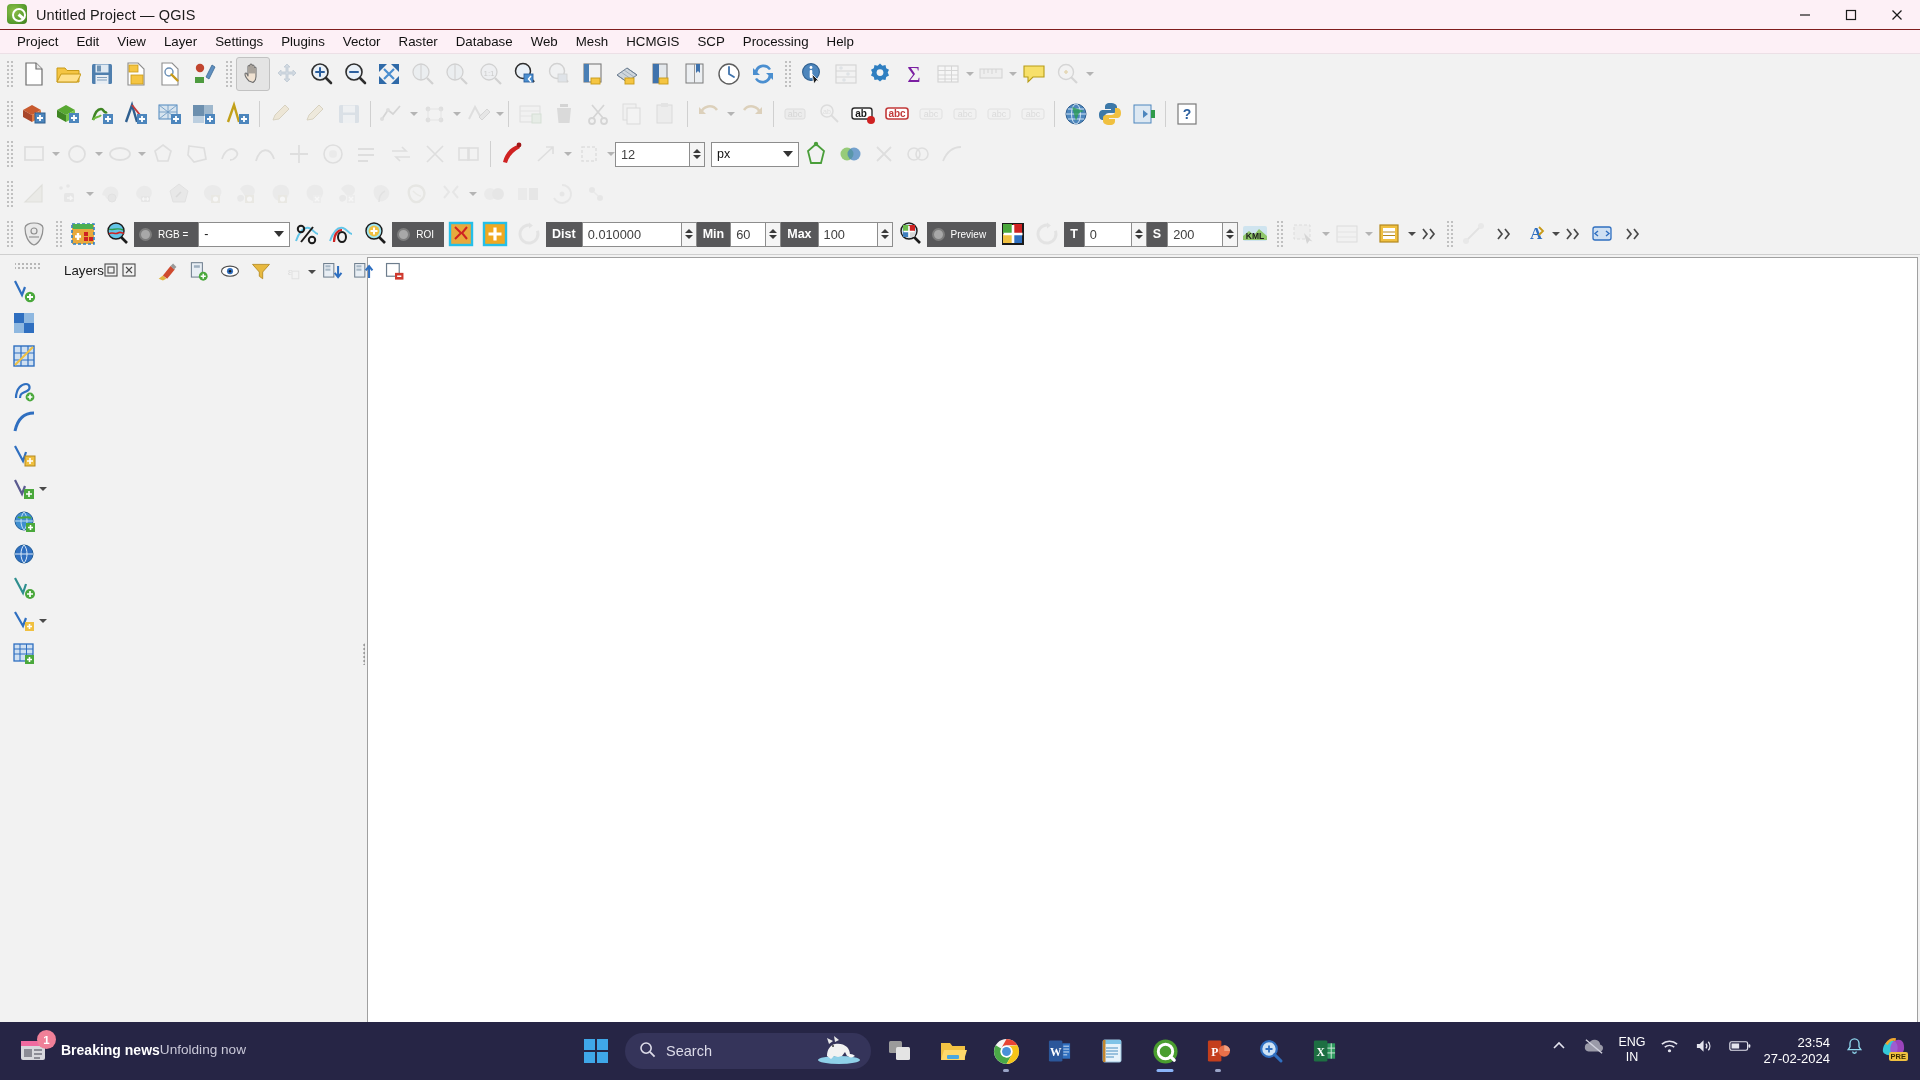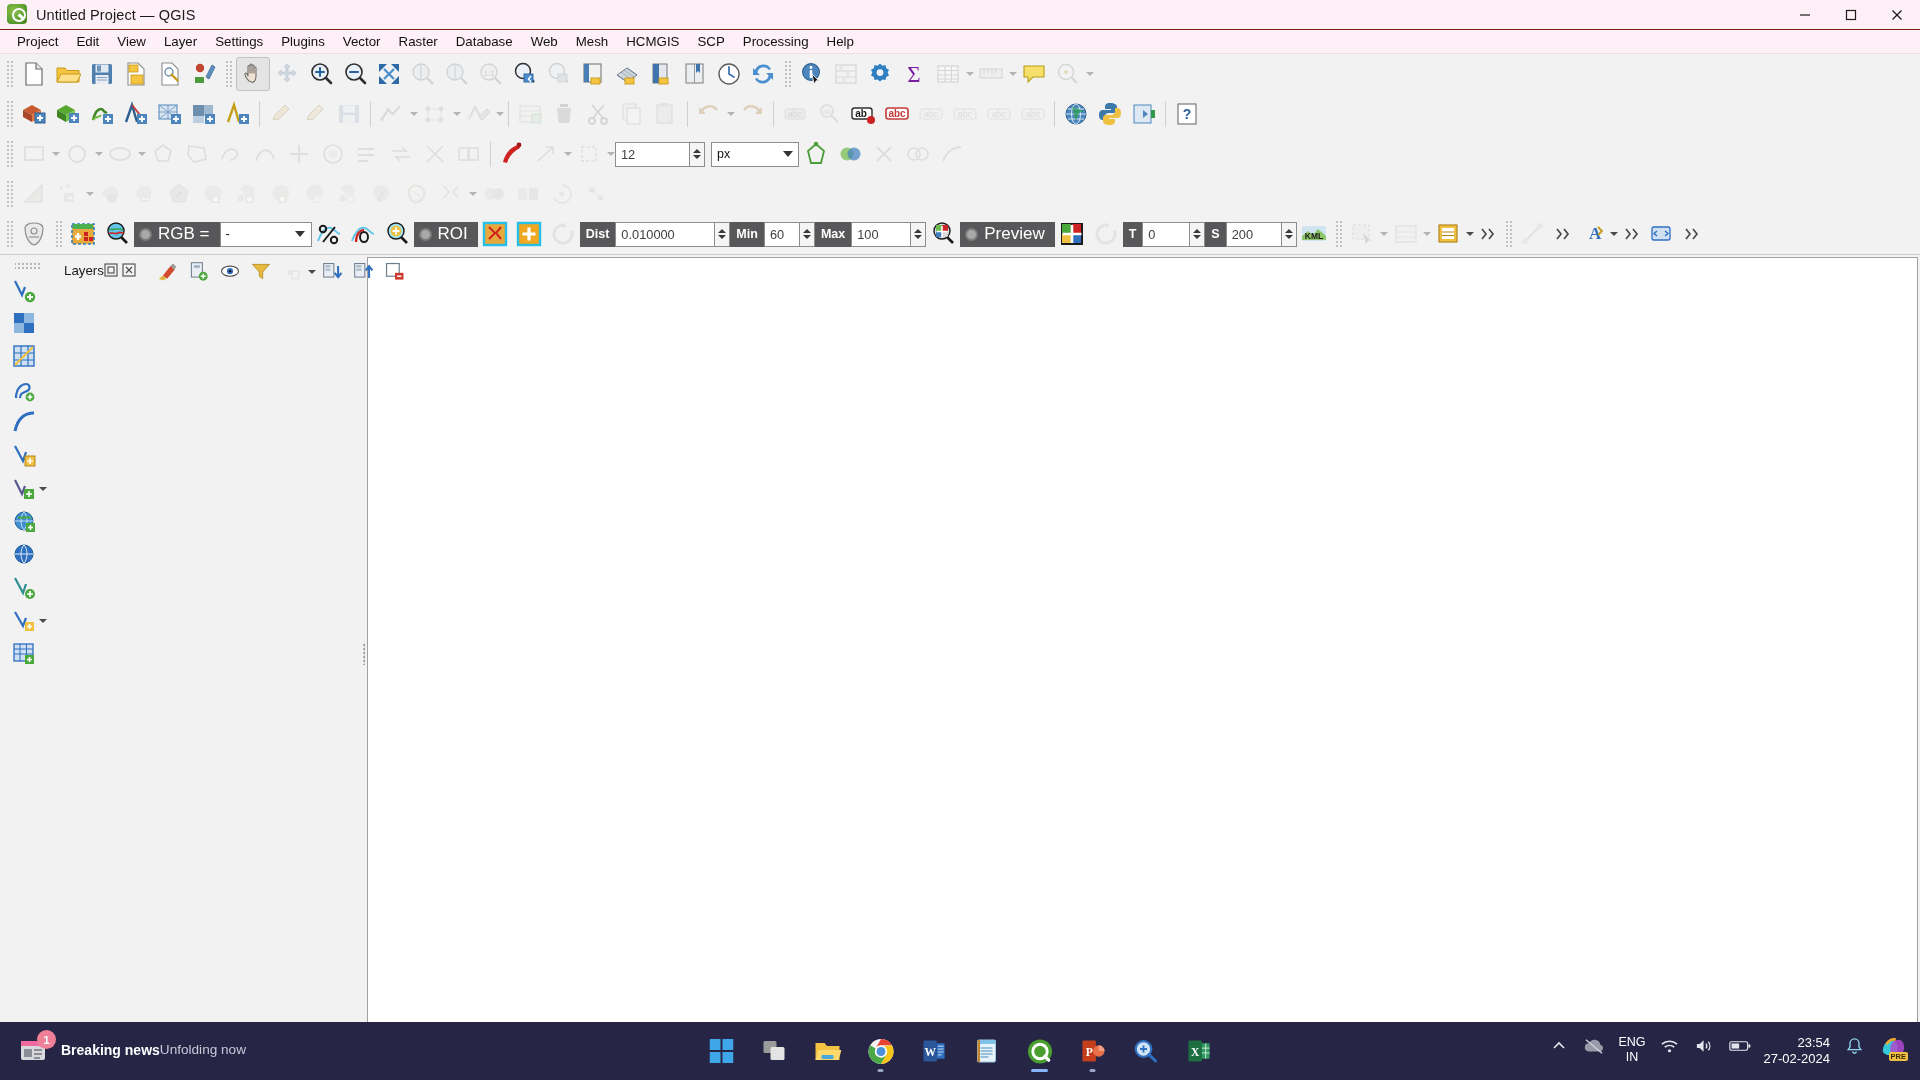--- a/index.html
+++ b/index.html
@@ -71,21 +71,21 @@
   
   .ic{ width:26px;height:26px;position:relative;display:block;}
   .ic svg{display:block;width:26px;height:26px;}
 
   
   .scp-label{
     background:#58585a;color:#fff;font-size:12.5px;font-weight:bold;
     height:25px;display:flex;align-items:center;padding:0 6px;flex:0 0 auto;
   }
   .scp-radio{
-    background:#58585a;color:#fff;font-size:17px;height:25px;display:flex;
+    background:#58585a;color:#fff;font-size:10px;height:25px;display:flex;
     align-items:center;padding:0 10px 0 5px;gap:6px;flex:0 0 auto;
   }
   .scp-radio .dot{
     width:13px;height:13px;border-radius:50%;background:#a8a8a8;border:2px solid #7d7d7d;flex:0 0 13px;
   }
   .txtin{
     height:25px;border:1px solid #8d8d8d;background:#fff;font-size:12.8px;
     display:flex;align-items:center;padding:0 5px;color:#404040;flex:0 0 auto;
   }
   .spin{
@@ -1870,20 +1870,39 @@
     <div class="tb-center">
       <div class="tb-ico">
         <svg width="24" height="24" viewBox="0 0 24 24">
             <rect x="0" y="0" width="11" height="11" fill="#3fa7e8"></rect>
             <rect x="13" y="0" width="11" height="11" fill="#3fa7e8"></rect>
             <rect x="0" y="13" width="11" height="11" fill="#3fa7e8"></rect>
             <rect x="13" y="13" width="11" height="11" fill="#3fa7e8"></rect>
           </svg>
       </div>
 
+      <div class="searchpill">
+        <span>
+          <svg width="17" height="17" viewBox="0 0 18 18">
+              <circle cx="7.5" cy="7.5" r="5.4" fill="none" stroke="#dcdbe8" stroke-width="1.7"></circle>
+              <path d="M11.6 11.6L16.5 16.5" stroke="#dcdbe8" stroke-width="1.9"></path>
+            </svg>
+        </span>
+        <span class="stxt">Search</span>
+        <span style="position:absolute;right:6px;bottom:1px;">
+          <svg width="52" height="34" viewBox="0 0 52 34">
+            <ellipse cx="26" cy="30" rx="21" ry="4" fill="#8fd0e8"></ellipse>
+            <path d="M14 26c0-6 3-11 8-12 4-1 9 0 12 3 2 2 3 5 3 8l-3 1-2-4-3 4-4 1-4-1-3 3z" fill="#f2f2f2"></path>
+            <path d="M16 14l-2-6 6 3z" fill="#e8e8e8"></path>
+            <path d="M22 12l-1-6 5 4z" fill="#e8e8e8"></path>
+            <circle cx="20" cy="16" r="1.1" fill="#444"></circle>
+            <path d="M34 25c3-2 6-1 8 1-3 2-6 2-8-1z" fill="#f7f7f7"></path>
+          </svg>
+        </span>
+      </div>
 
       <div class="tb-ico">
         <svg width="26" height="26" viewBox="0 0 26 26">
             <rect x="2" y="3" width="13" height="12" rx="1.5" fill="#9b9b9b"></rect>
             <rect x="9" y="9" width="14" height="13" rx="1.5" fill="#e4e4e4"></rect>
           </svg>
       </div>
 
       <div class="tb-ico">
         <svg width="28" height="26" viewBox="0 0 28 26">

